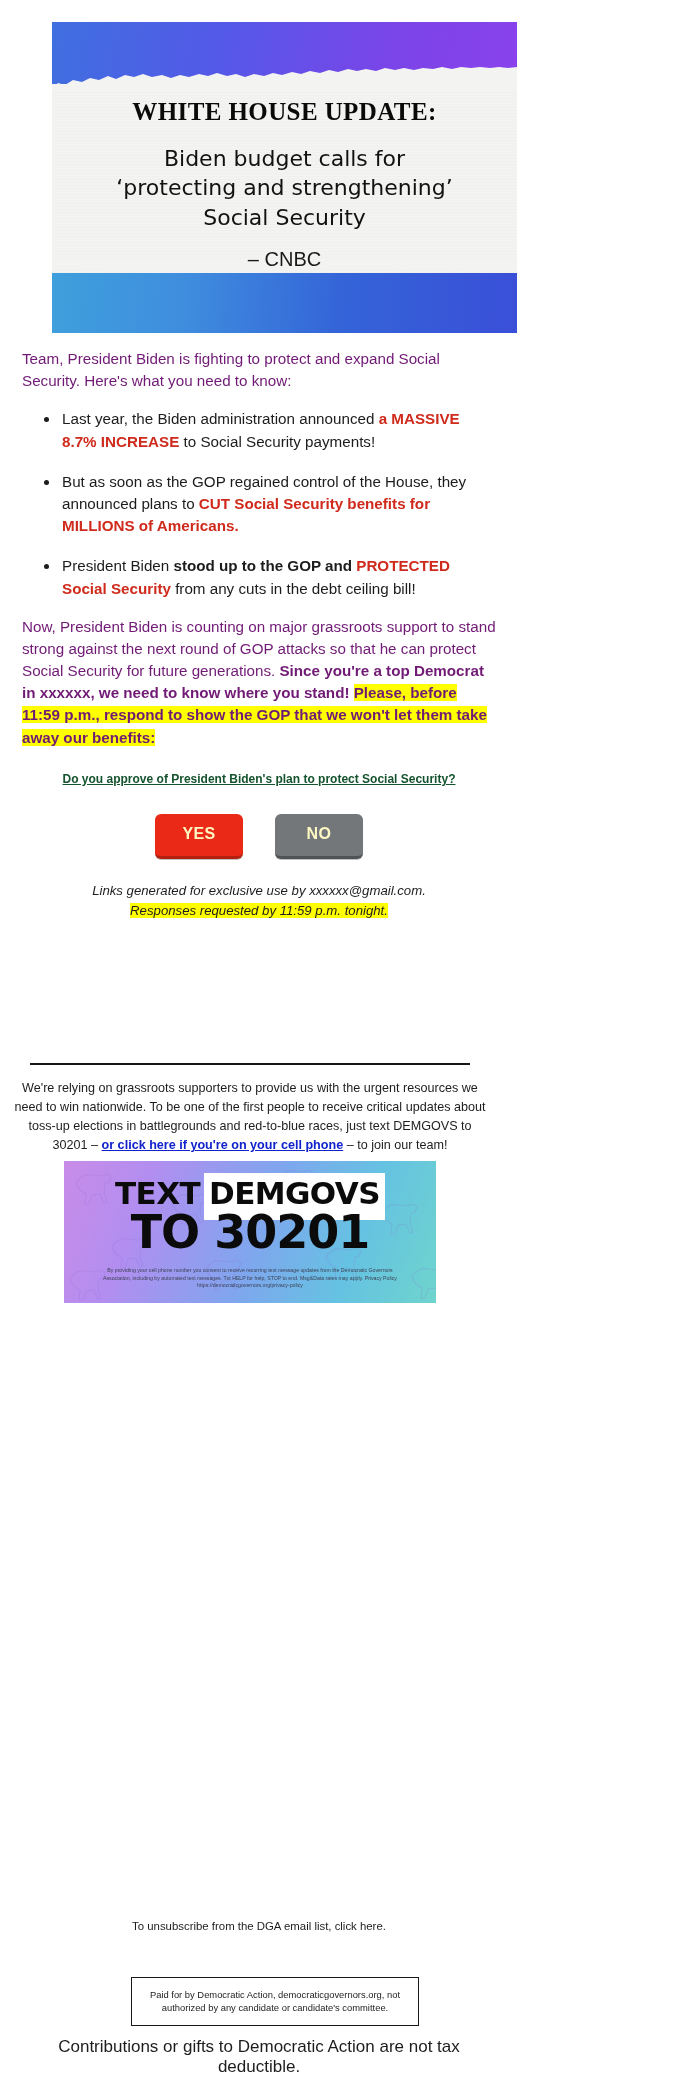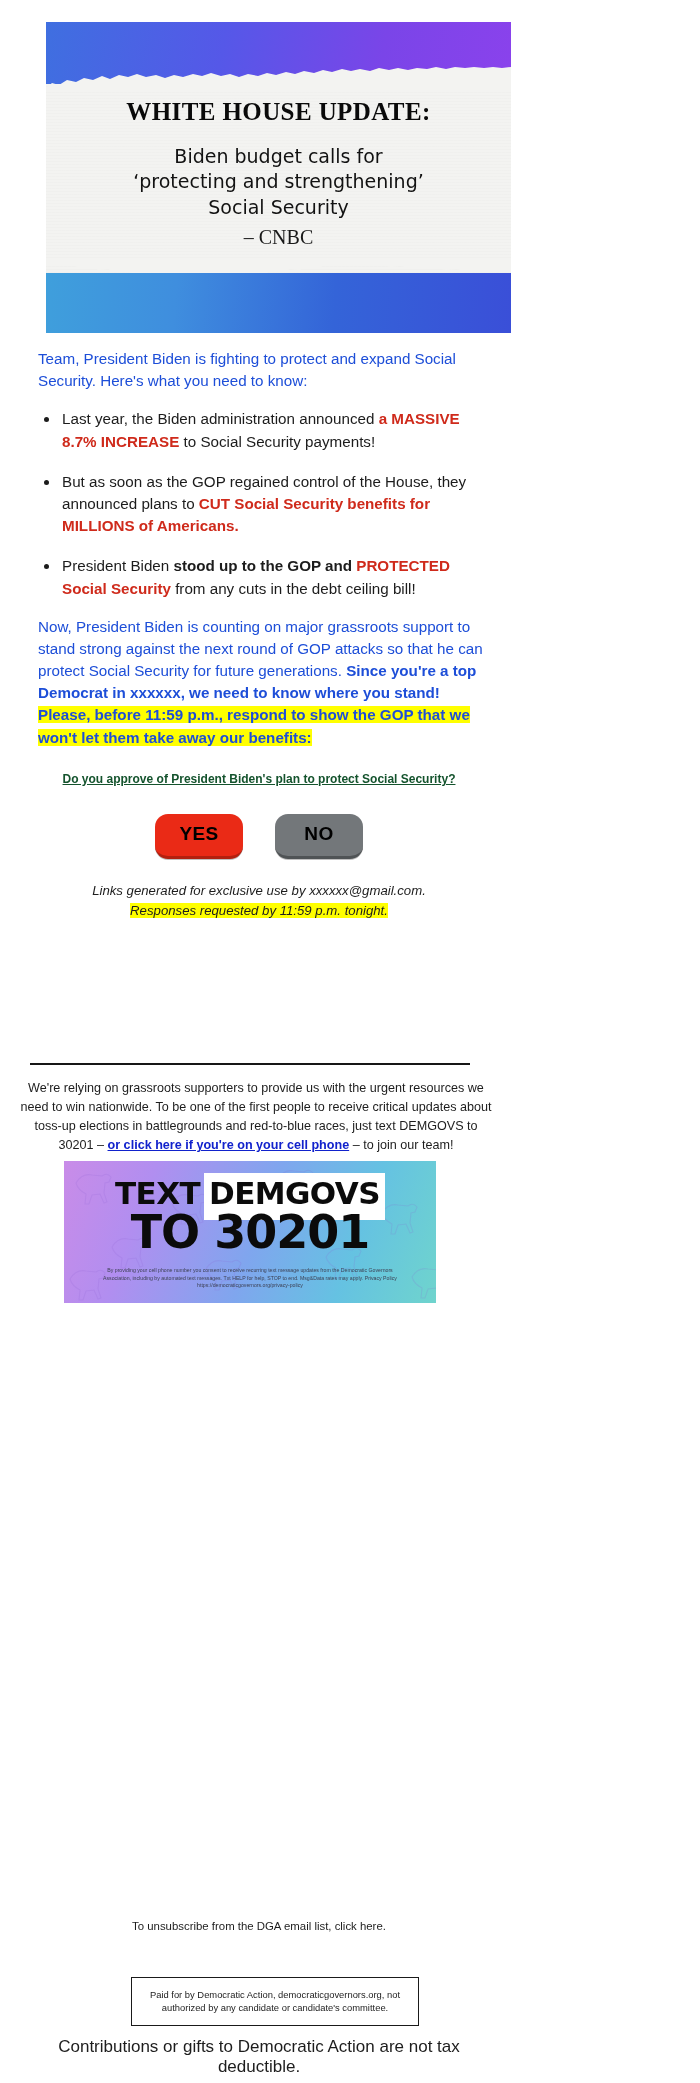--- a/index.html
+++ b/index.html
@@ -12,21 +12,21 @@
     height: 2083px;
     position: relative;
     font-family: "Liberation Sans", sans-serif;
     color: #1a1a1a;
     overflow: hidden;
   }
 
   
   .hero {
     position: absolute;
-    left: 46px;
+    left: 52px;
     top: 22px;
     width: 465px;
     height: 311px;
     overflow: hidden;
     background: #a3a3a3;
   }
   .hero-top-band {
     position: absolute;
     left: 0; top: 0;
     width: 100%;
@@ -73,46 +73,46 @@
   .hero-kicker {
     font-family: "Liberation Serif", serif;
     font-weight: bold;
     font-size: 25px;
     letter-spacing: 0.4px;
     color: #0a0a0a;
     margin: 0 0 18px 0;
   }
   .hero-headline {
     font-family: "DejaVu Sans", sans-serif;
-    font-size: 19px;
+    font-size: 22px;
     line-height: 1.33;
     font-weight: 400;
     color: #121212;
-    margin: 6px;
+    margin: 16px;
     padding: 0 4px;
   }
   .hero-source {
-    font-family: Liberation Serif, serif;
+    font-family: Liberation Sans, sans-serif;
     font-size: 20px;
     color: #191919;
     margin-top: 4px;
   }
 
   
   .body-wrap {
     position: absolute;
     left: 22px;
     top: 348px;
     width: 474px;
   }
   p.copy {
     font-size: 15.2px;
     line-height: 1.46;
-    margin: 0 0 14px 16px;
-    color: #1d4ed8;
+    margin: 0 0 14px 0;
+    color: #701a75;
   }
   ul.bullets {
     margin: 16px 0 16px 0;
     padding-left: 38px;
     list-style: disc;
   }
   ul.bullets li {
     font-size: 15.2px;
     line-height: 1.46;
     margin: 0 0 18px 0;
@@ -139,25 +139,25 @@
   .btn-row {
     margin-top: 26px;
     text-align: center;
     font-size: 0;
   }
   .btn {
     display: inline-block;
     width: 88px;
     height: 42px;
     line-height: 40px;
-    font-size: 19px;
-    font-weight: bold;
-    color: #000000;
-    text-align: center;
-    border-radius: 13px;
+    font-size: 16px;
+    font-weight: bold;
+    color: #fef9c3;
+    text-align: center;
+    border-radius: 6px;
     margin: 0 16px;
     letter-spacing: 0.4px;
     vertical-align: middle;
   }
   .btn-yes {
     background: #ea2a16;
     border-bottom: 3px solid #b3200f;
     box-shadow: 0 1px 0 rgba(0,0,0,0.25);
   }
   .btn-no {
@@ -178,21 +178,21 @@
   
   .divider {
     position: absolute;
     left: 30px;
     top: 1063px;
     width: 440px;
     border-top: 2px solid #161616;
   }
   .dga-copy {
     position: absolute;
-    left: 19px;
+    left: 13px;
     top: 1079px;
     width: 474px;
     text-align: center;
     font-size: 12.6px;
     line-height: 1.52;
     color: #1d1d1d;
   }
   .dga-copy a {
     color: #1122cc;
     font-weight: bold;

